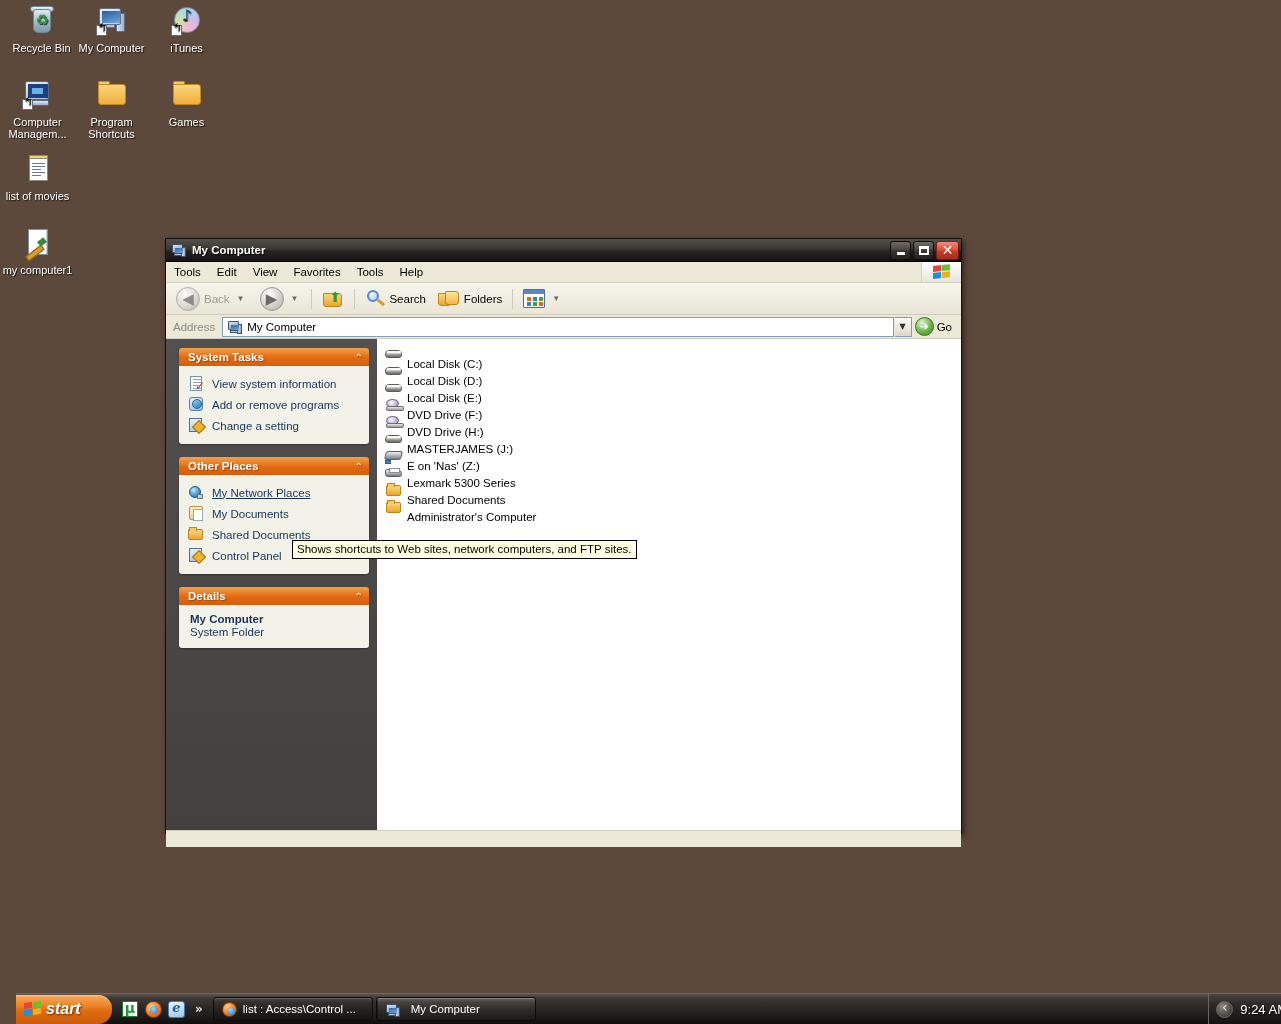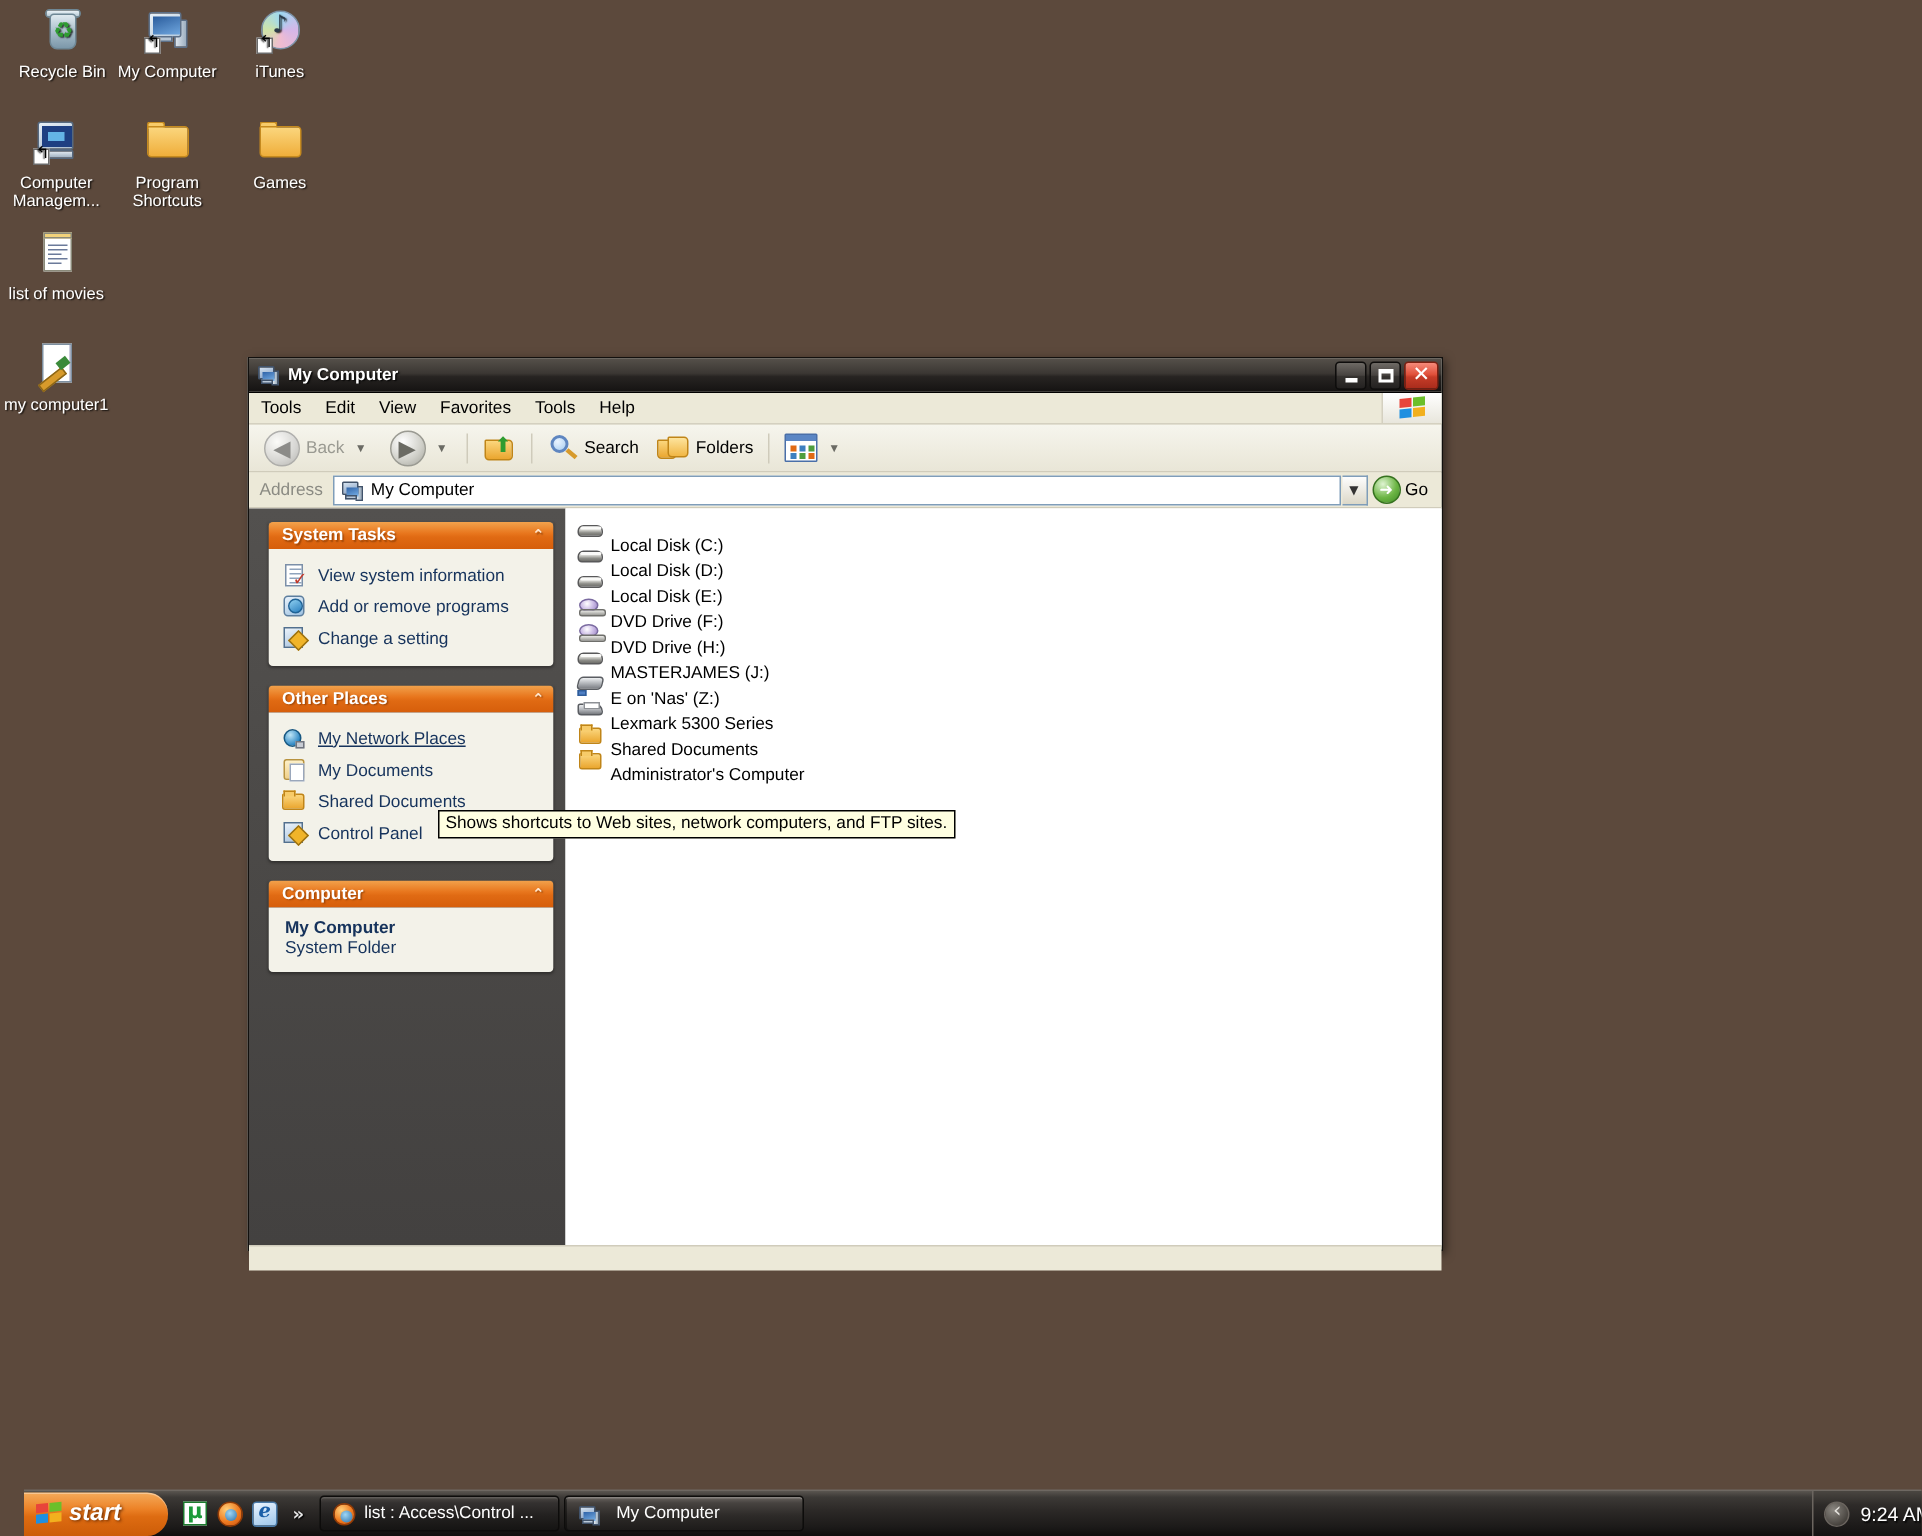--- a/index.html
+++ b/index.html
@@ -621,21 +621,21 @@
             <span class="pic">
                 <span class="ic-cpl"></span>
               </span>
             <span class="ptxt">Control Panel</span>
           </div>
         </div>
       </div>
 
       <div class="panel">
         <div class="panel-hdr">
-          <span>Computer</span>
+          <span>Details</span>
           <span class="panel-chev">⌃</span>
         </div>
         <div class="details-body">
           <div class="det-title">My Computer</div>
           <div class="det-sub">System Folder</div>
         </div>
       </div>
     </div>
 
     <div class="listarea">

